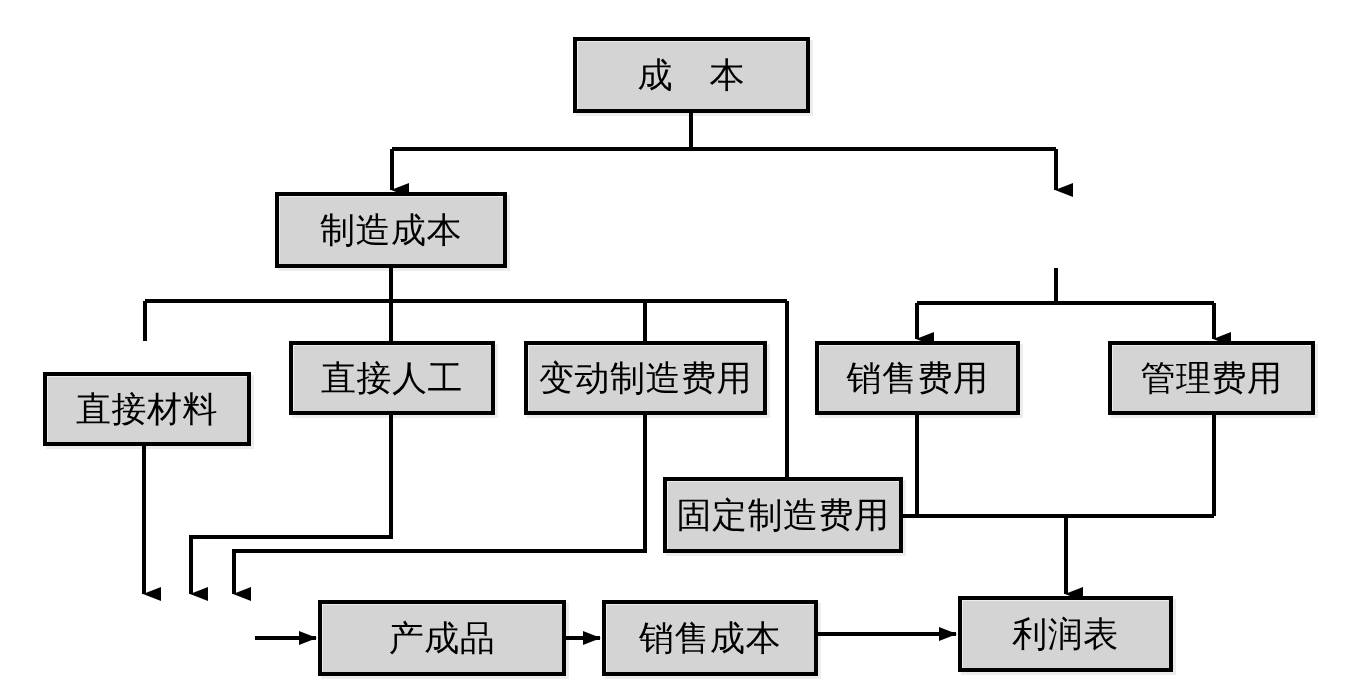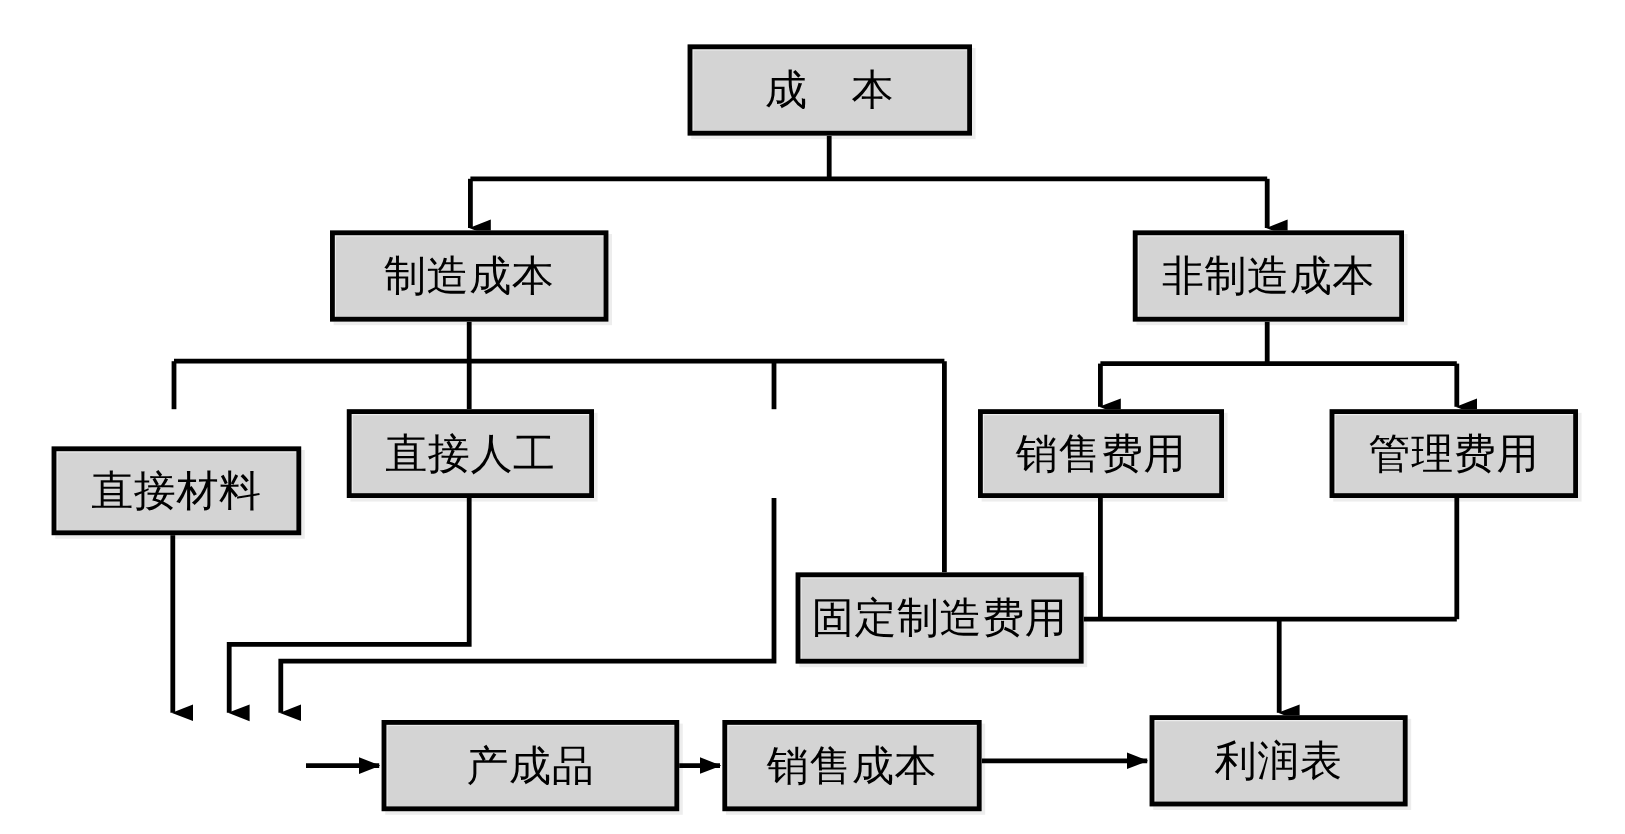--- a/index.html
+++ b/index.html
@@ -122,32 +122,32 @@
   </svg>
 
   <div class="node-box" style="left:275px; top:192px; width:232px; height:76px;">
     <span class="node-label">制造成本</span>
   </div>
 
   <div class="node-box" style="left:573px; top:37px; width:237px; height:76px;">
     <span class="node-label wide-spaced">成　本</span>
   </div>
 
-  <div class="node-box" style="left:944px; top:192px; width:226px; height:76px;">
-    <span class="node-label">非制造成本</span>
-  </div>
 
   <div class="node-box" style="left:43px; top:341px; width:208px; height:74px;margin-top:31px;">
     <span class="node-label">直接材料</span>
   </div>
 
   <div class="node-box" style="left:289px; top:341px; width:206px; height:74px;">
     <span class="node-label">直接人工</span>
   </div>
 
+  <div class="node-box" style="left:524px; top:341px; width:243px; height:74px;">
+    <span class="node-label">变动制造费用</span>
+  </div>
 
   <div class="node-box" style="left:815px; top:341px; width:205px; height:74px;">
     <span class="node-label">销售费用</span>
   </div>
 
   <div class="node-box" style="left:1108px; top:341px; width:207px; height:74px;">
     <span class="node-label">管理费用</span>
   </div>
 
   <div class="node-box" style="left:663px; top:477px; width:240px; height:76px;">

